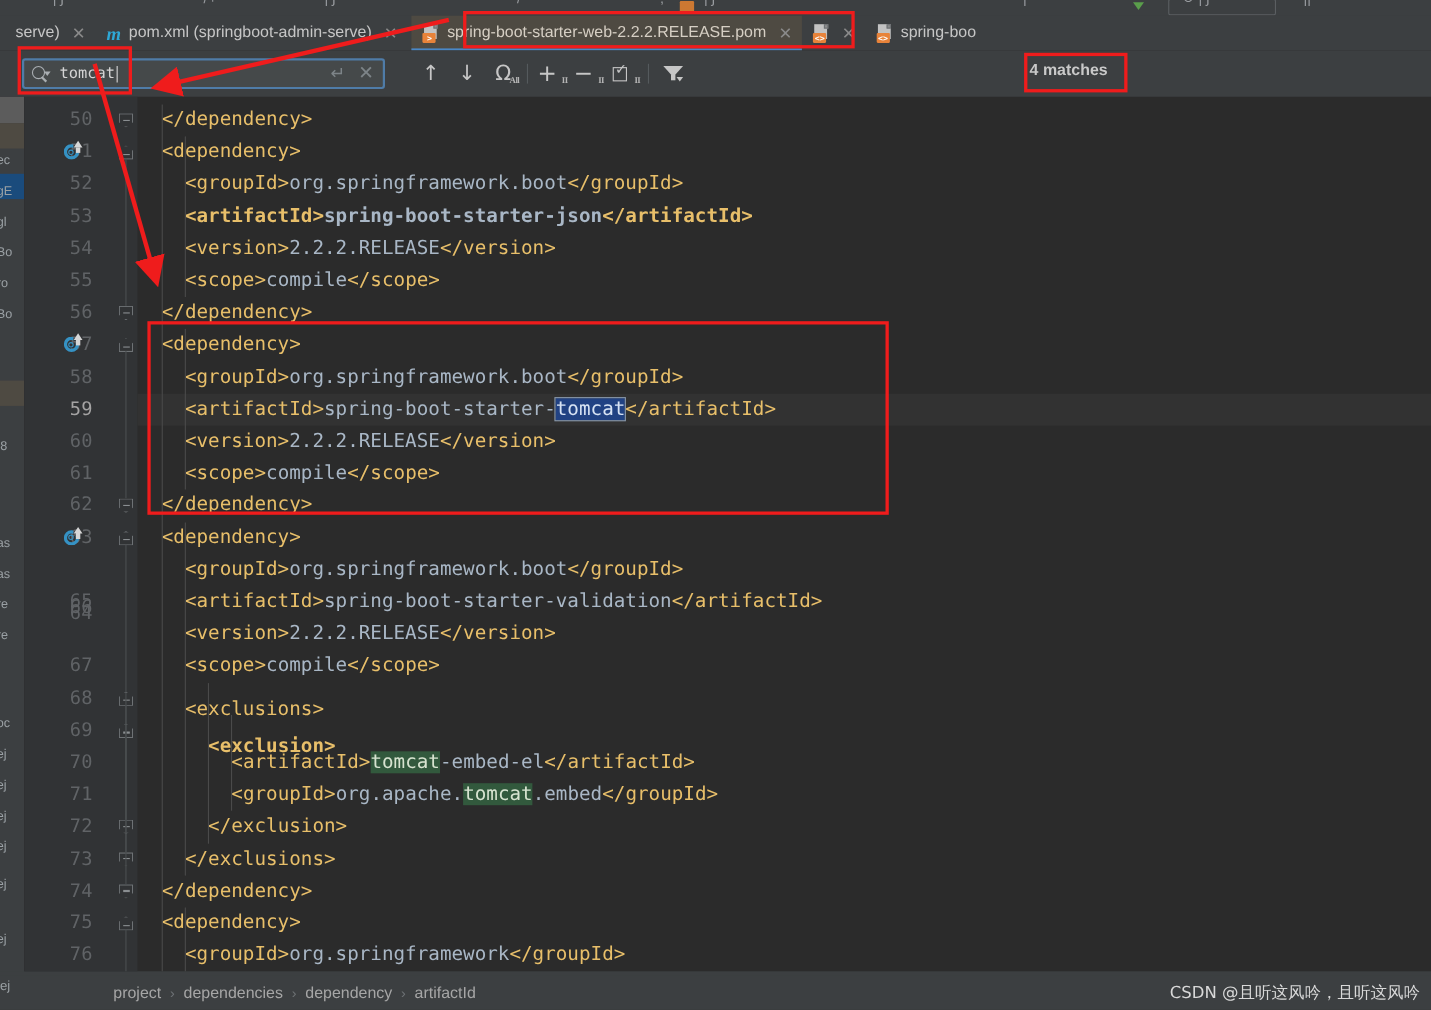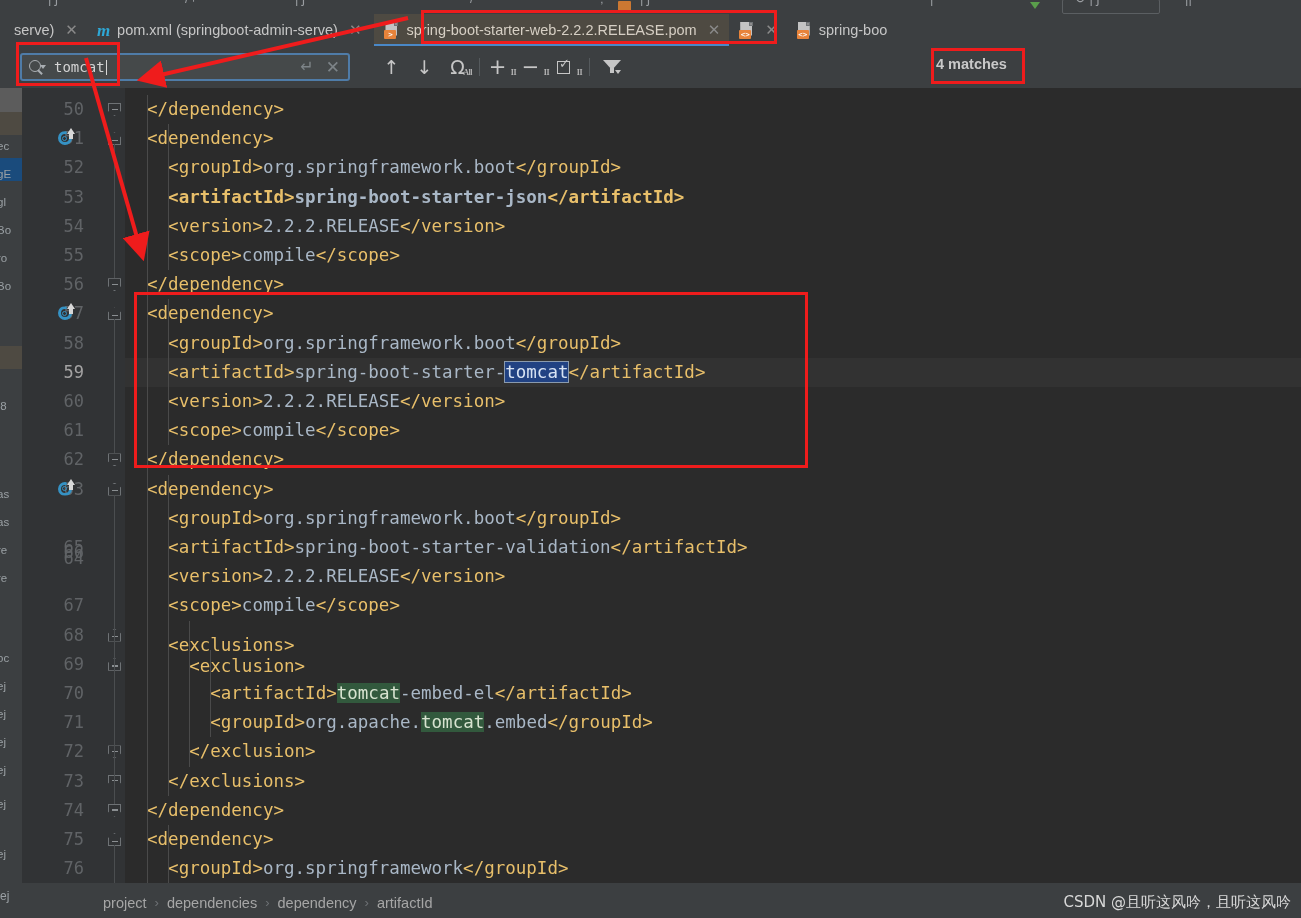--- a/index.html
+++ b/index.html
@@ -435,21 +435,21 @@
         <div class="code" style="top: 445px; left: 146.1px;"><span class="tag">&lt;artifactId&gt;</span><span class="txt">spring-boot-starter-validation</span><span class="tag">&lt;/artifactId&gt;</span></div>
         <div class="lnum" style="top: 450px;">66</div>
         <div class="code" style="top: 474.2px; left: 146.1px;"><span class="tag">&lt;version&gt;</span><span class="txt">2.2.2.RELEASE</span><span class="tag">&lt;/version&gt;</span></div>
         <div class="lnum" style="top: 503.4px;">67</div>
         <div class="code" style="top: 503.4px; left: 146.1px;"><span class="tag">&lt;scope&gt;</span><span class="txt">compile</span><span class="tag">&lt;/scope&gt;</span></div>
         <div class="lnum" style="top: 532.6px;">68</div>
         <div class="fold plus" style="top: 540.6px;"></div>
         <div class="code" style="top: 532.6px; left: 146.1px; margin-top: 10px;"><span class="tag">&lt;exclusions&gt;</span></div>
         <div class="lnum" style="top: 561.8px;">69</div>
         <div class="fold plus" style="top: 569.8px;"></div>
-        <div class="code" style="top: 564px; left: 167.2px;"><span class="tag">&lt;exclusion&gt;</span></div>
+        <div class="code" style="top: 577px; left: 167.2px; font-weight: bold;"><span class="tag">&lt;exclusion&gt;</span></div>
         <div class="lnum" style="top: 591px;">70</div>
         <div class="code" style="top: 591px; left: 188.3px;"><span class="tag">&lt;artifactId&gt;</span><span class="hit">tomcat</span><span class="txt">-embed-el</span><span class="tag">&lt;/artifactId&gt;</span></div>
         <div class="lnum" style="top: 620.2px;">71</div>
         <div class="code" style="top: 620.2px; left: 188.3px;"><span class="tag">&lt;groupId&gt;</span><span class="txt">org.apache.</span><span class="hit">tomcat</span><span class="txt">.embed</span><span class="tag">&lt;/groupId&gt;</span></div>
         <div class="lnum" style="top: 649.4px;">72</div>
         <div class="fold minus" style="top: 657.4px;"></div>
         <div class="code" style="top: 649.4px; left: 167.2px;"><span class="tag">&lt;/exclusion&gt;</span></div>
         <div class="lnum" style="top: 678.6px;">73</div>
         <div class="fold minus" style="top: 686.6px;"></div>
         <div class="code" style="top: 678.6px; left: 146.1px;"><span class="tag">&lt;/exclusions&gt;</span></div>

